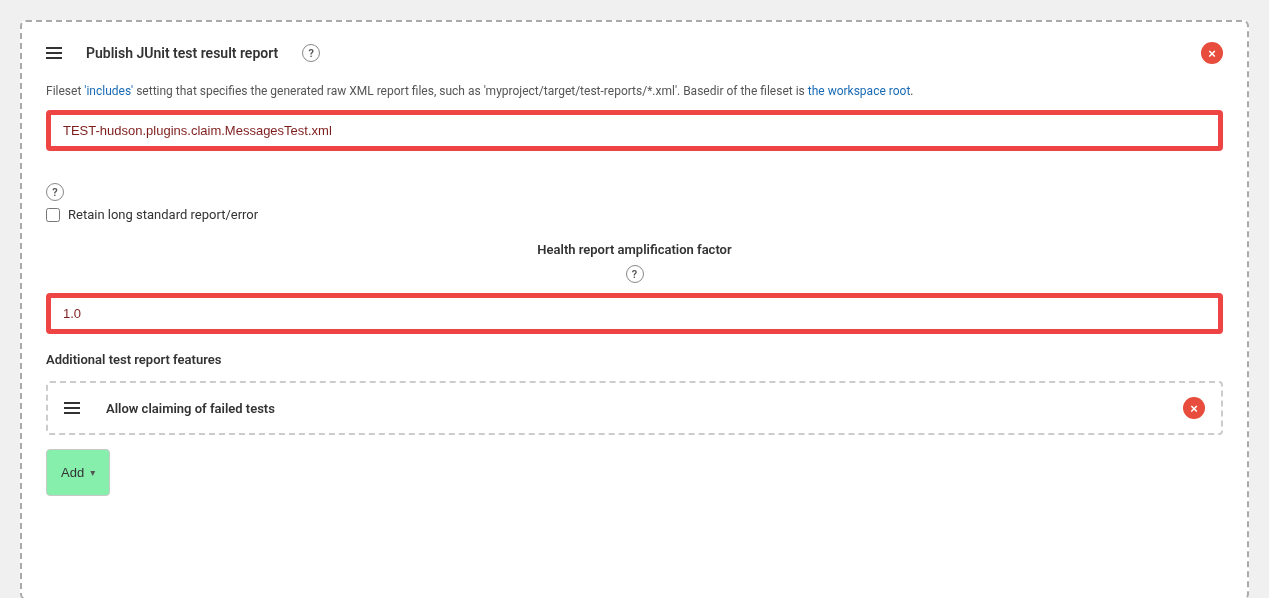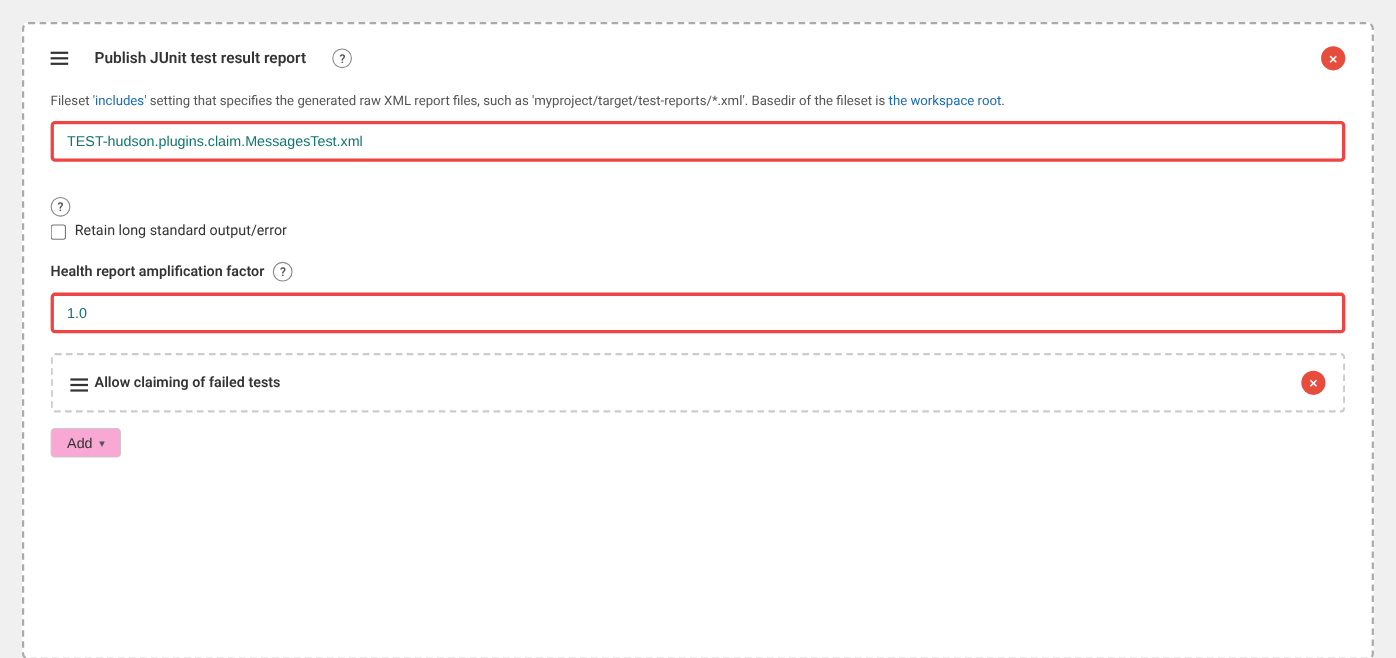--- a/index.html
+++ b/index.html
@@ -107,25 +107,25 @@
       margin-top: 12px;
     }
 
     .info-text a, .link-blue {
       color: #1a6bb5;
       text-decoration: none;
     }
 
     .text-input {
       width: 100%;
-      border: 3px solid #ef4444;
+      border: 5px solid #ef4444;
       border-radius: 4px;
       padding: 8px 12px;
       font-size: 13px;
-      color: #0f766e;
+      color: #7f1d1d;
       outline: none;
       margin-bottom: 18px;
     }
 
     .help-row {
       display: flex;
       align-items: center;
       gap: 6px;
       margin-bottom: 6px;
     }
@@ -150,20 +150,21 @@
 
     .section-divider {
       margin-bottom: 14px;
     }
 
     .amplification-label-row {
       display: flex;
       align-items: center;
       gap: 8px;
       margin-bottom: 10px;
+      flex-direction: column;
     }
 
     .amplification-label {
       font-size: 13px;
       font-weight: 600;
       color: #333;
     }
 
     .hint-text {
       font-size: 12px;
@@ -184,38 +185,38 @@
       border-radius: 4px;
       padding: 14px 16px;
       margin-bottom: 14px;
       display: flex;
       align-items: center;
       justify-content: space-between;
     }
 
     .feature-panel-left {
       display: flex;
-      align-items: flex-end;
-      gap: 6px;
+      align-items: center;
+      gap: 26px;
     }
 
     .feature-title {
       font-size: 13px;
       font-weight: 600;
       color: #333;
     }
 
     .add-button {
       display: inline-flex;
       align-items: center;
       gap: 6px;
-      padding: 5px 14px;
+      padding: 15px 14px;
       border: 1px solid #c8c8c8;
       border-radius: 4px;
-      background: #f9a8d4;
+      background: #86efac;
       font-size: 13px;
       color: #333;
       cursor: pointer;
     }
 
     .chevron-down {
       font-size: 10px;
       color: #555;
     }
   </style>
@@ -245,34 +246,35 @@
     </div>
     <input class="text-input" type="text" value="TEST-hudson.plugins.claim.MessagesTest.xml" style="">
   </div>
 
   
   <div class="help-row">
     <span class="help-badge">?</span>
   </div>
   <div class="checkbox-row">
     <input type="checkbox" style="">
-    <span class="checkbox-label">Retain long standard output/error</span>
+    <span class="checkbox-label">Retain long standard report/error</span>
   </div>
 
   
   <div>
     <div class="amplification-label-row">
       <span class="amplification-label">Health report amplification factor</span>
       <span class="help-badge">?</span>
     </div>
     <input class="text-input" type="text" value="1.0" style="">
   </div>
 
   
   <div>
+    <div class="additional-features-label">Additional test report features</div>
     <div class="feature-panel">
       <div class="feature-panel-left">
         <div class="hamburger-icon">
           <span></span>
           <span></span>
           <span></span>
         </div>
         <span class="feature-title">Allow claiming of failed tests</span>
       </div>
       <button class="close-btn">×</button>

